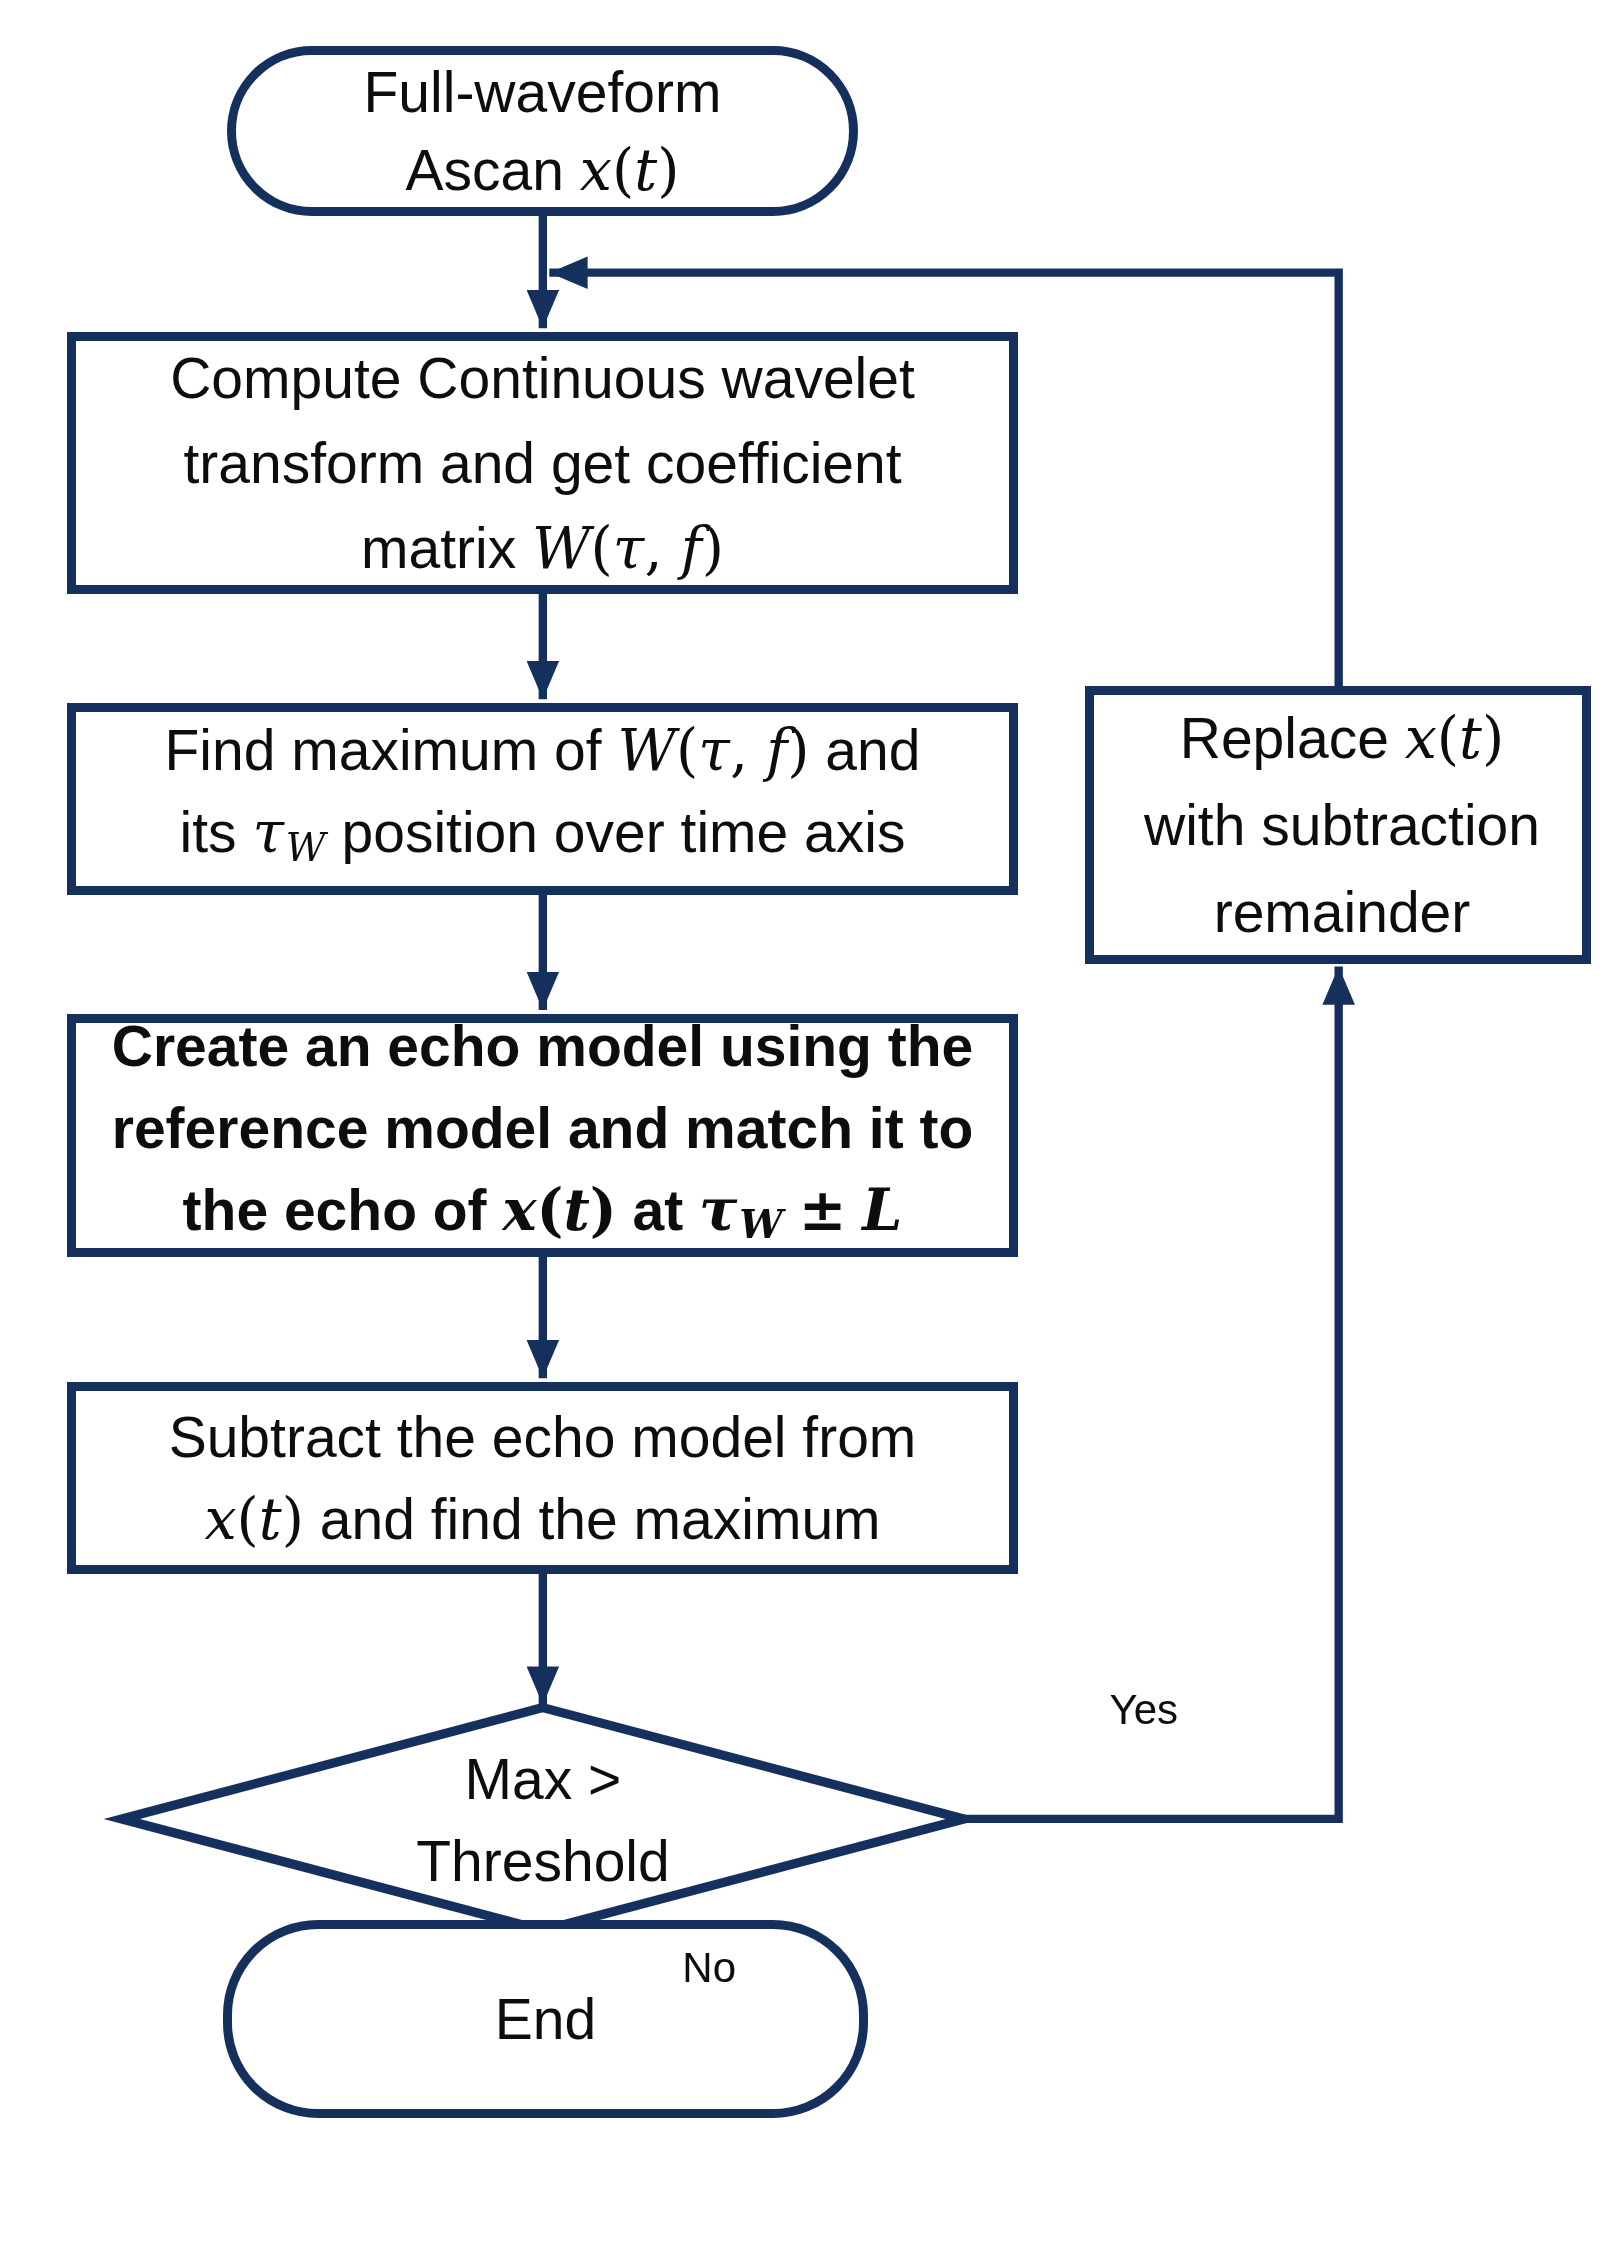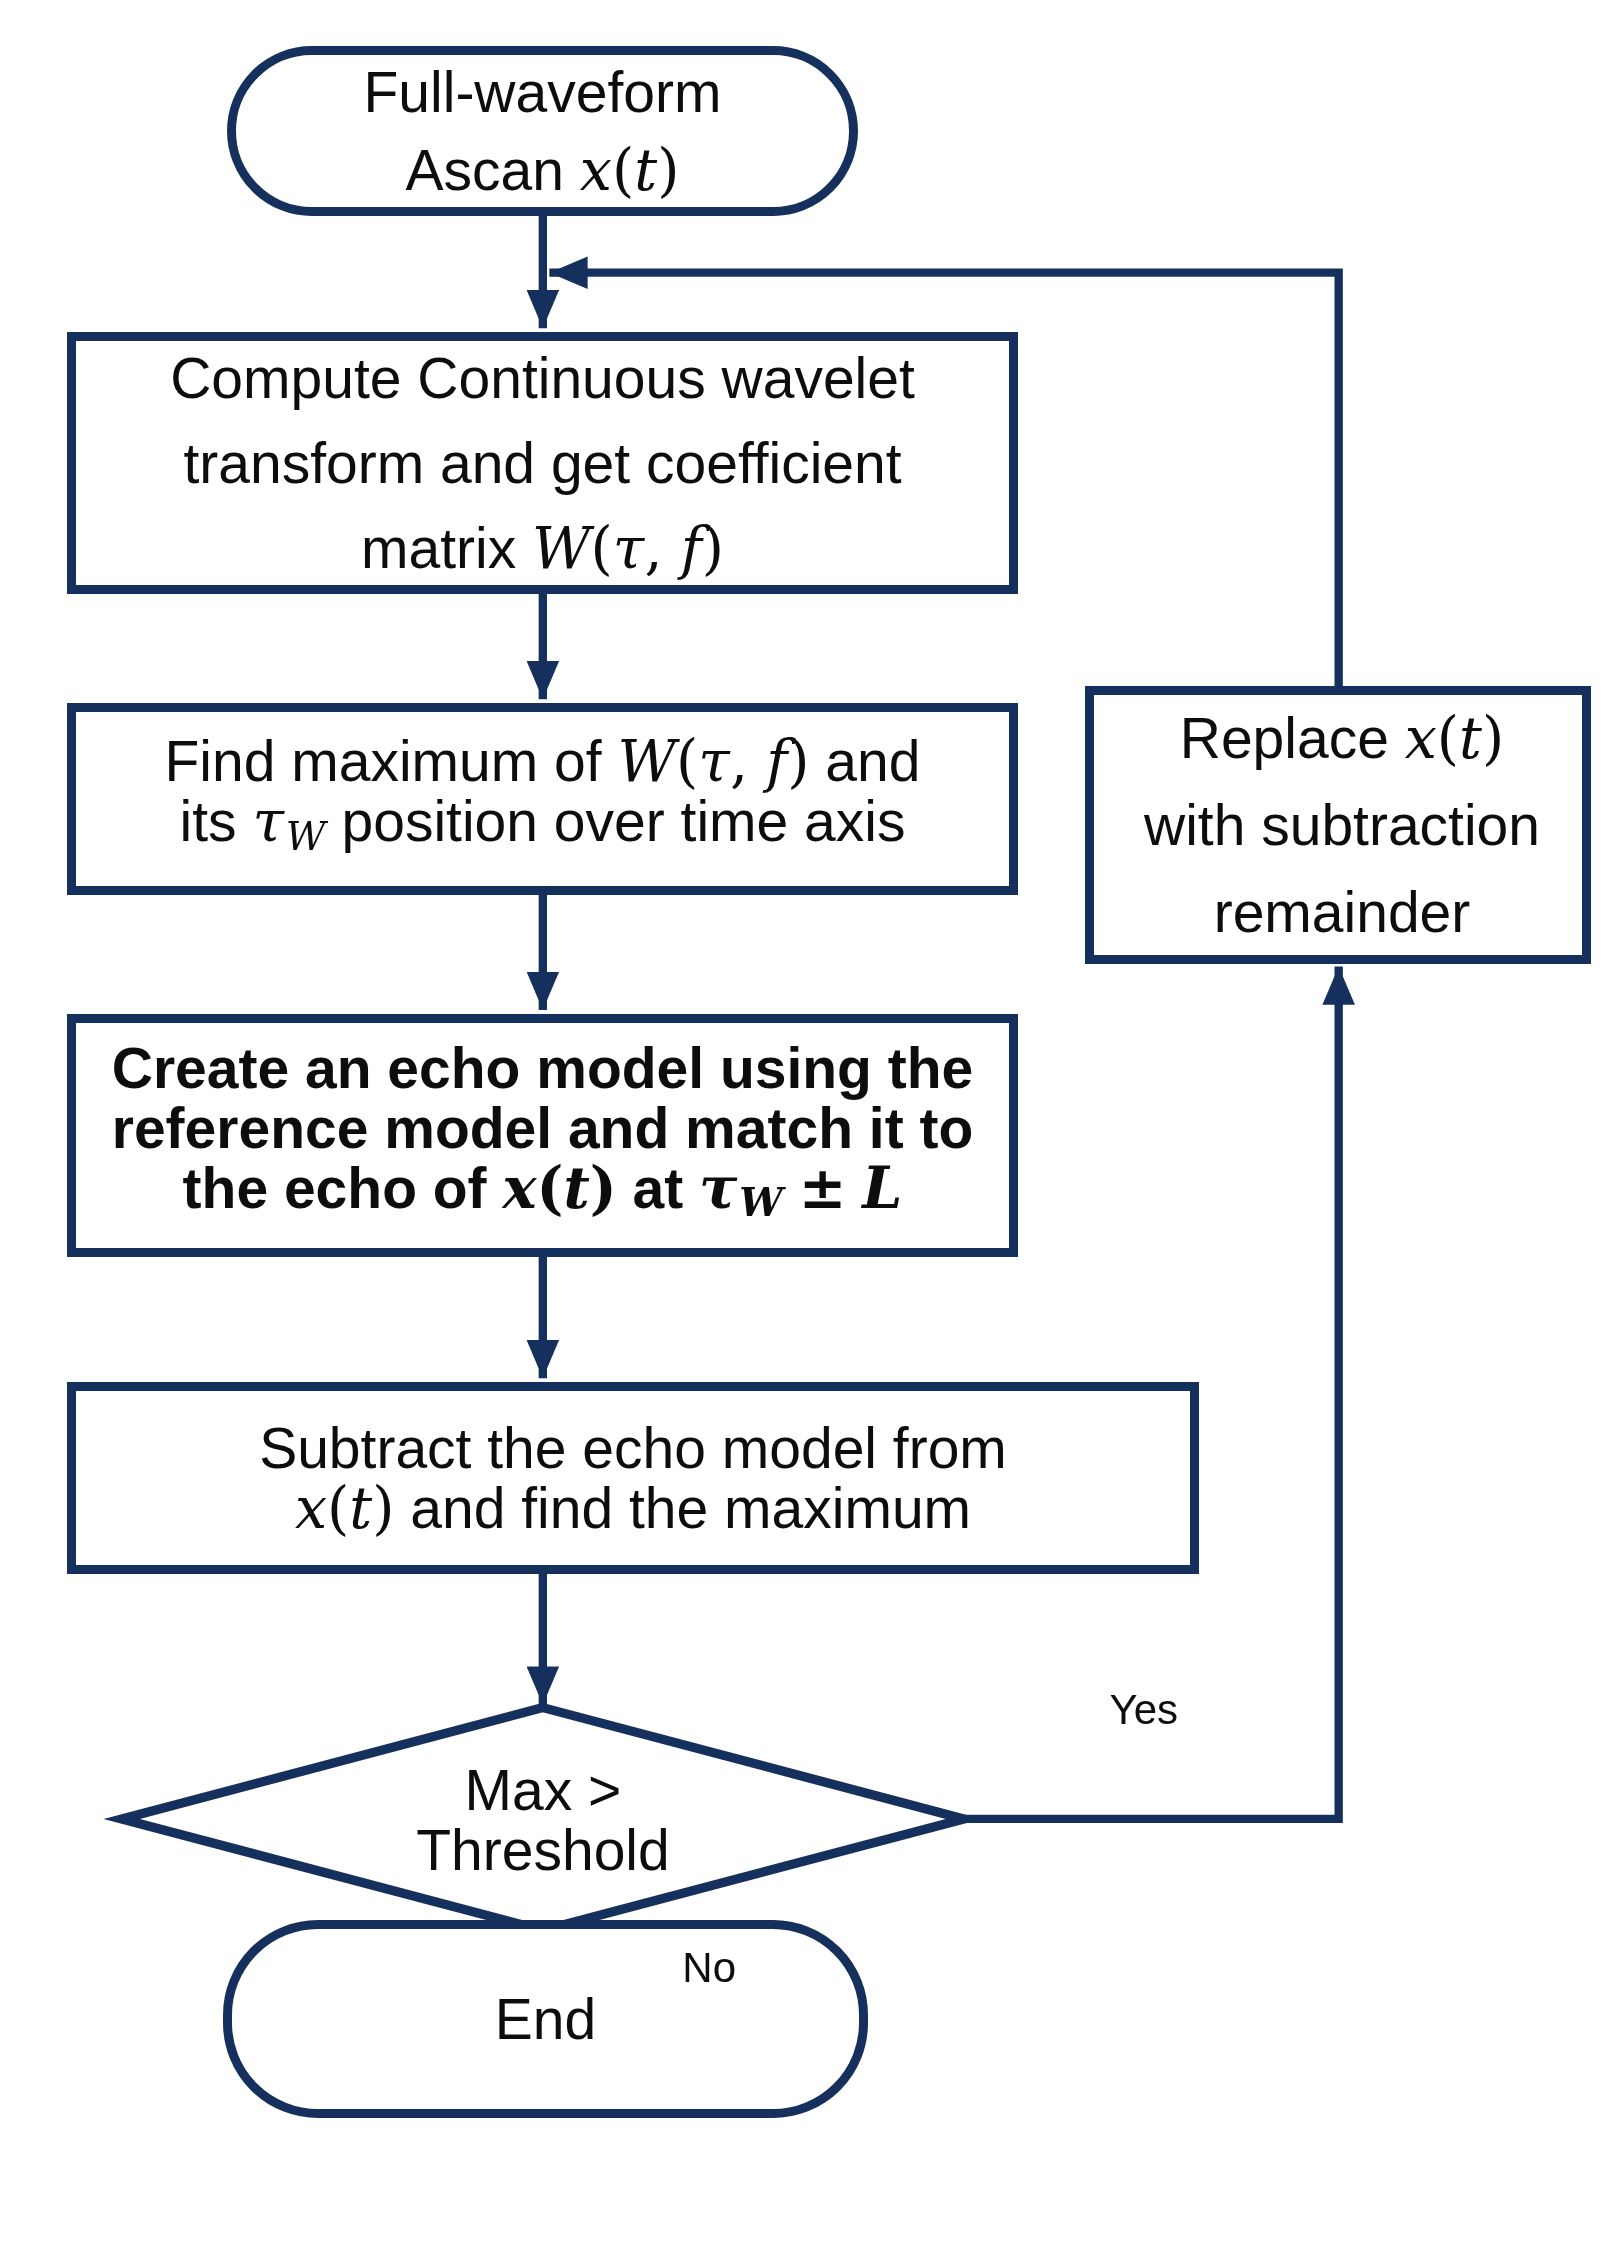--- a/index.html
+++ b/index.html
@@ -9,21 +9,21 @@
   .canvas {
     position:relative; width:1619px; height:2266px; overflow:hidden;
     background:var(--bg);
     font-family:"Liberation Sans","DejaVu Sans",sans-serif;
     color:var(--text);
   }
   .layer { position:absolute; left:0; top:0; width:100%; height:100%; }
   .node {
     position:absolute; display:flex; flex-direction:column;
     justify-content:center; align-items:center; text-align:center;
-    font-size:57px; line-height:60px;
+    font-size:57px; line-height:82px;
     background:#fff; border:9.3px solid var(--navy);
   }
   .terminal { border-radius:89px; }
   .plain { border:none; background:transparent;align-items:center; }
   .line { white-space:nowrap; }
   .r-n { font-family:"Liberation Sans","DejaVu Sans",sans-serif; }
   .r-i { font-family:"DejaVu Serif","Liberation Serif",serif; font-style:italic; }
   .r-m { font-family:"DejaVu Serif","Liberation Serif",serif; }
   .r-sub {
     font-family:"DejaVu Serif","Liberation Serif",serif; font-style:italic;
@@ -31,21 +31,21 @@
   }
   .edge { stroke:var(--navy); stroke-width:9; fill:none; }
   .shape { stroke:var(--navy); stroke-width:10; fill:#fff; }
   .arrowhead { fill:var(--navy); }
   .edge-label { position:absolute; font-size:42px; color:var(--text); text-align:right; }
 
   #node-start    { left:227px;  top:46px;   width:631px;  height:170px; line-height:78px; }
   #node-cwt      { left:67px;   top:332px;  width:951px; height:262px; line-height:85px; }
   #node-findmax  { left:67px;   top:703px;  width:951px; height:192px; }
   #node-echo     { left:67px;   top:1014px; width:951px; height:243px;font-weight:bold; }
-  #node-subtract { left:67px;   top:1382px; width:1132px; height:192px; }
+  #node-subtract { left:67px;   top:1382px; width:951px; height:192px; }
   #node-decision { left:122px;  top:1708px; width:842px;  height:223px; }
   #node-replace  { left:1085px; top:686px;  width:506px;  height:278px; line-height:87px;padding-left:8px; }
   #node-end      { left:223px;  top:1920px; width:645px;  height:198px; border-radius:95px; }
   #label-yes     { left:1002px; top:1686px; width:176px; }
   #label-no      { left:583px;  top:1944px; width:153px; }
 </style>
 </head>
 <body>
 
 <div class="canvas">

